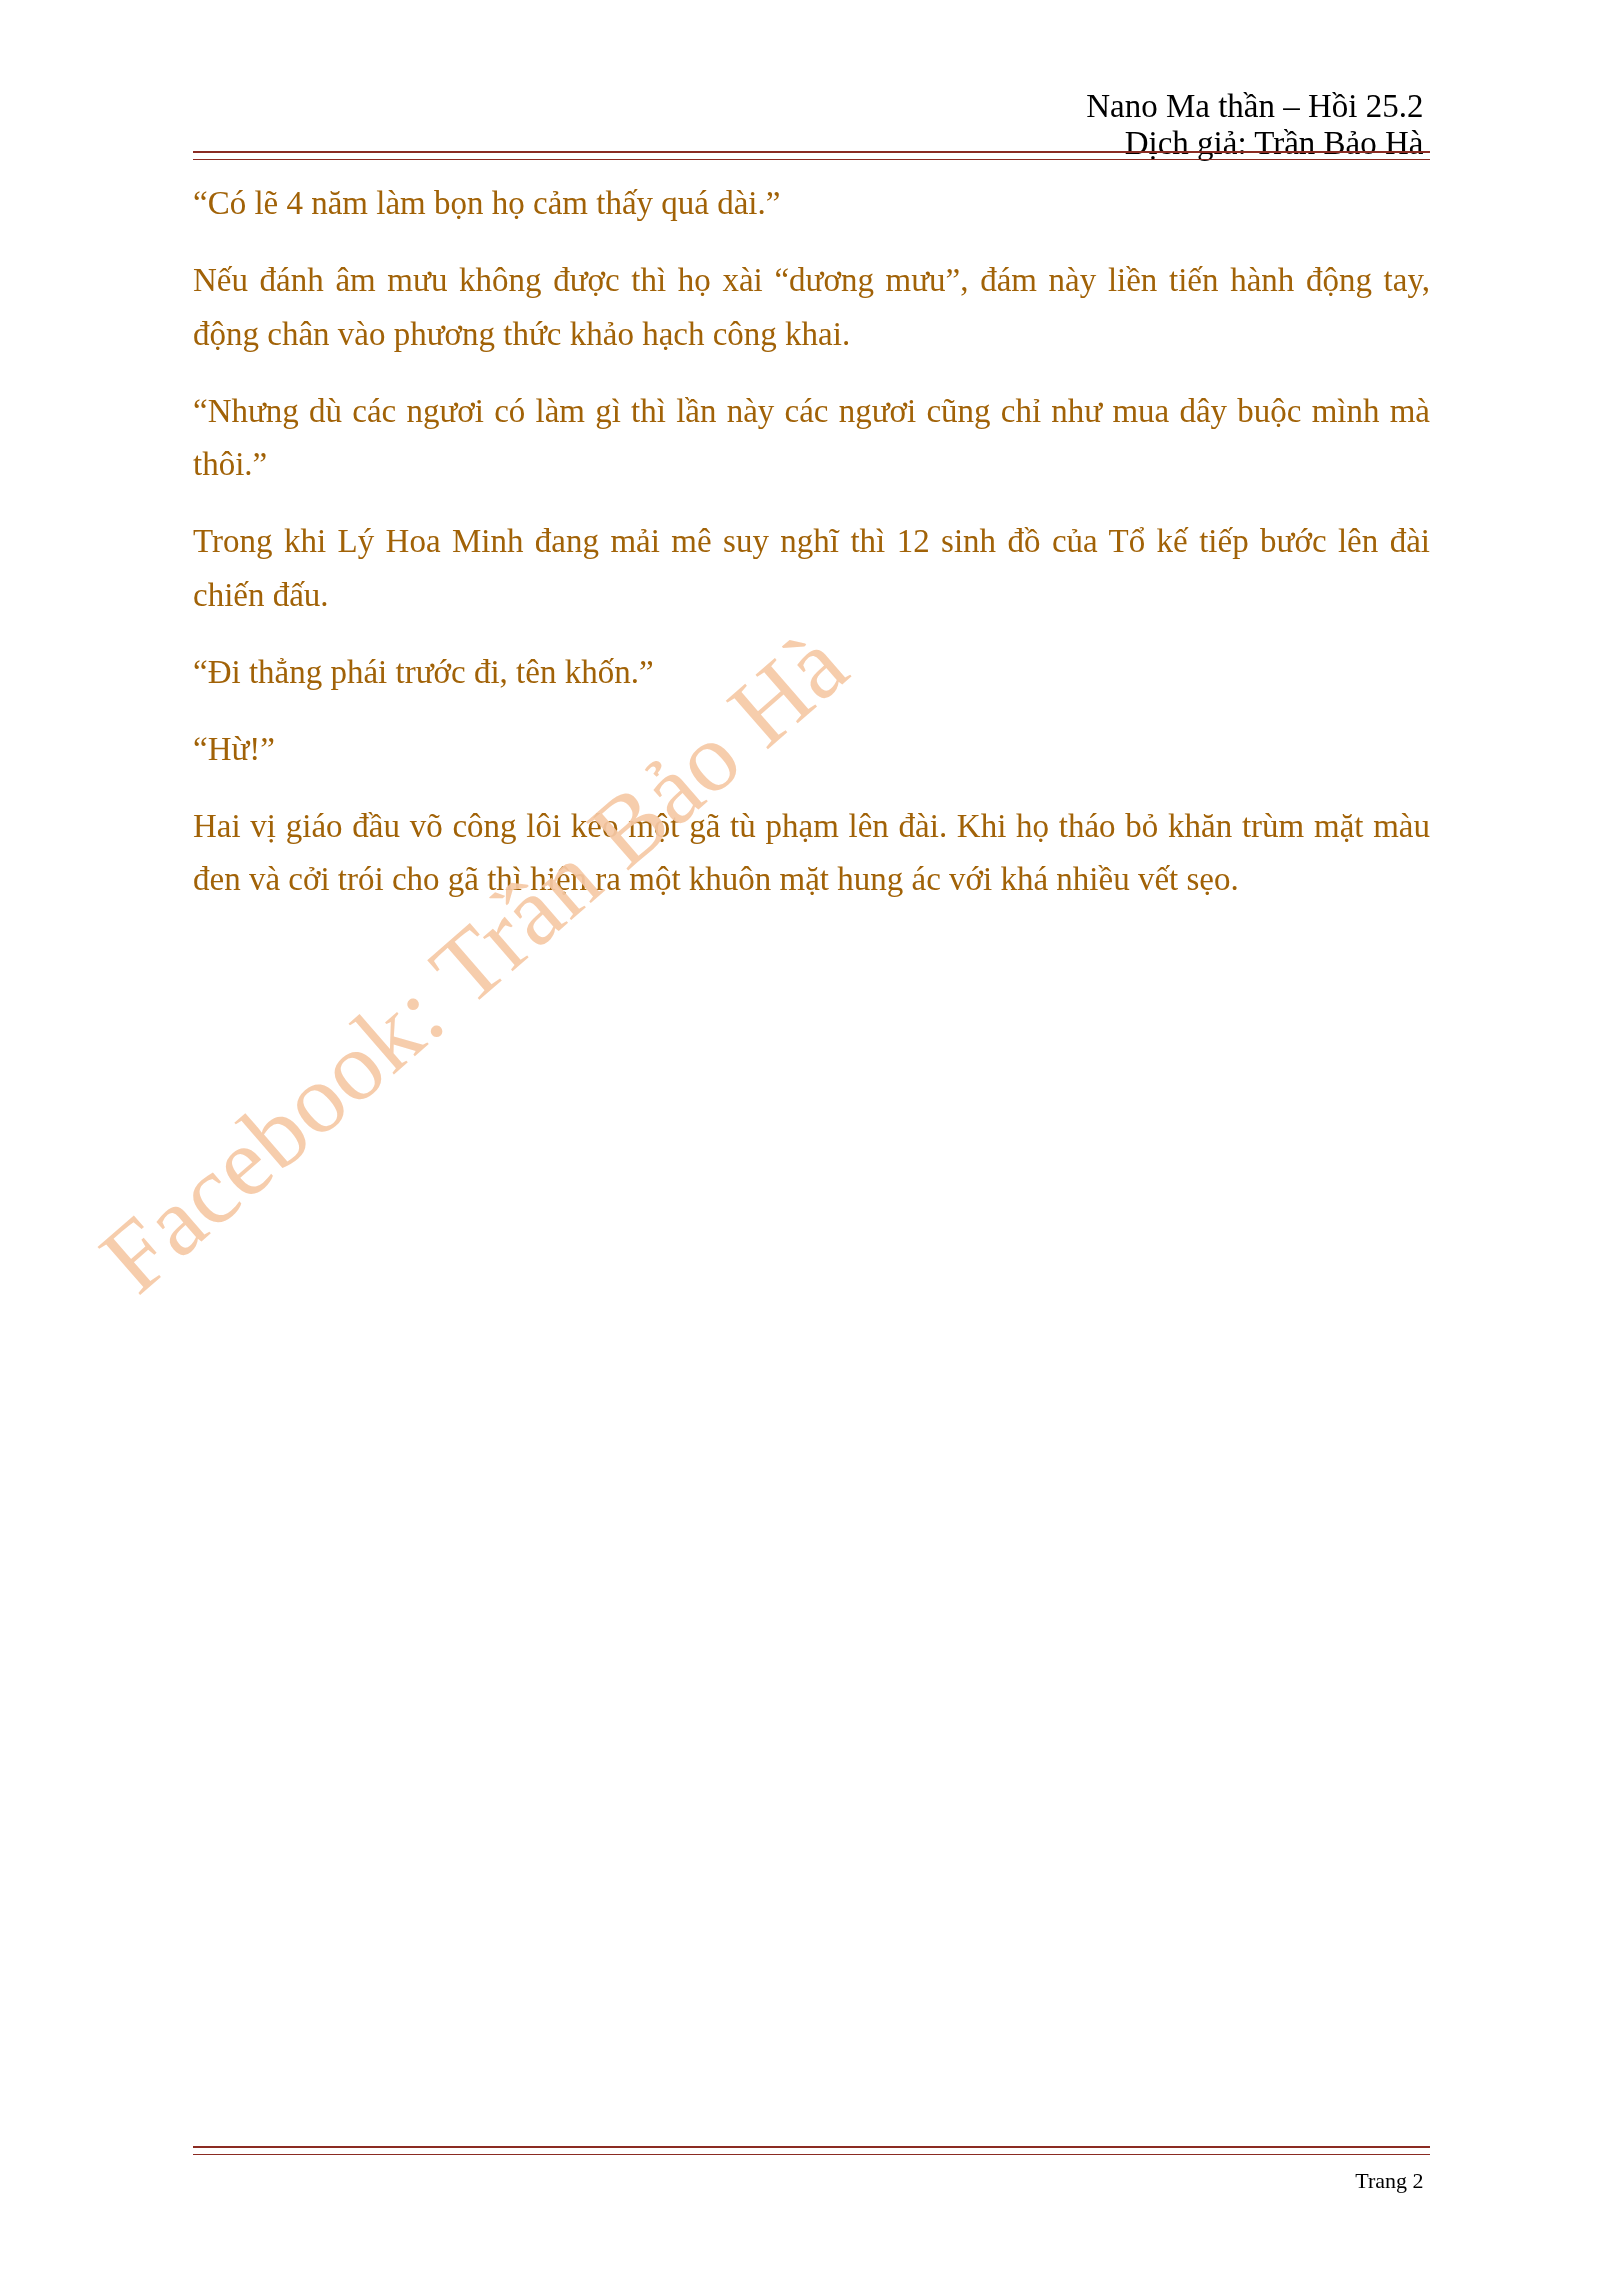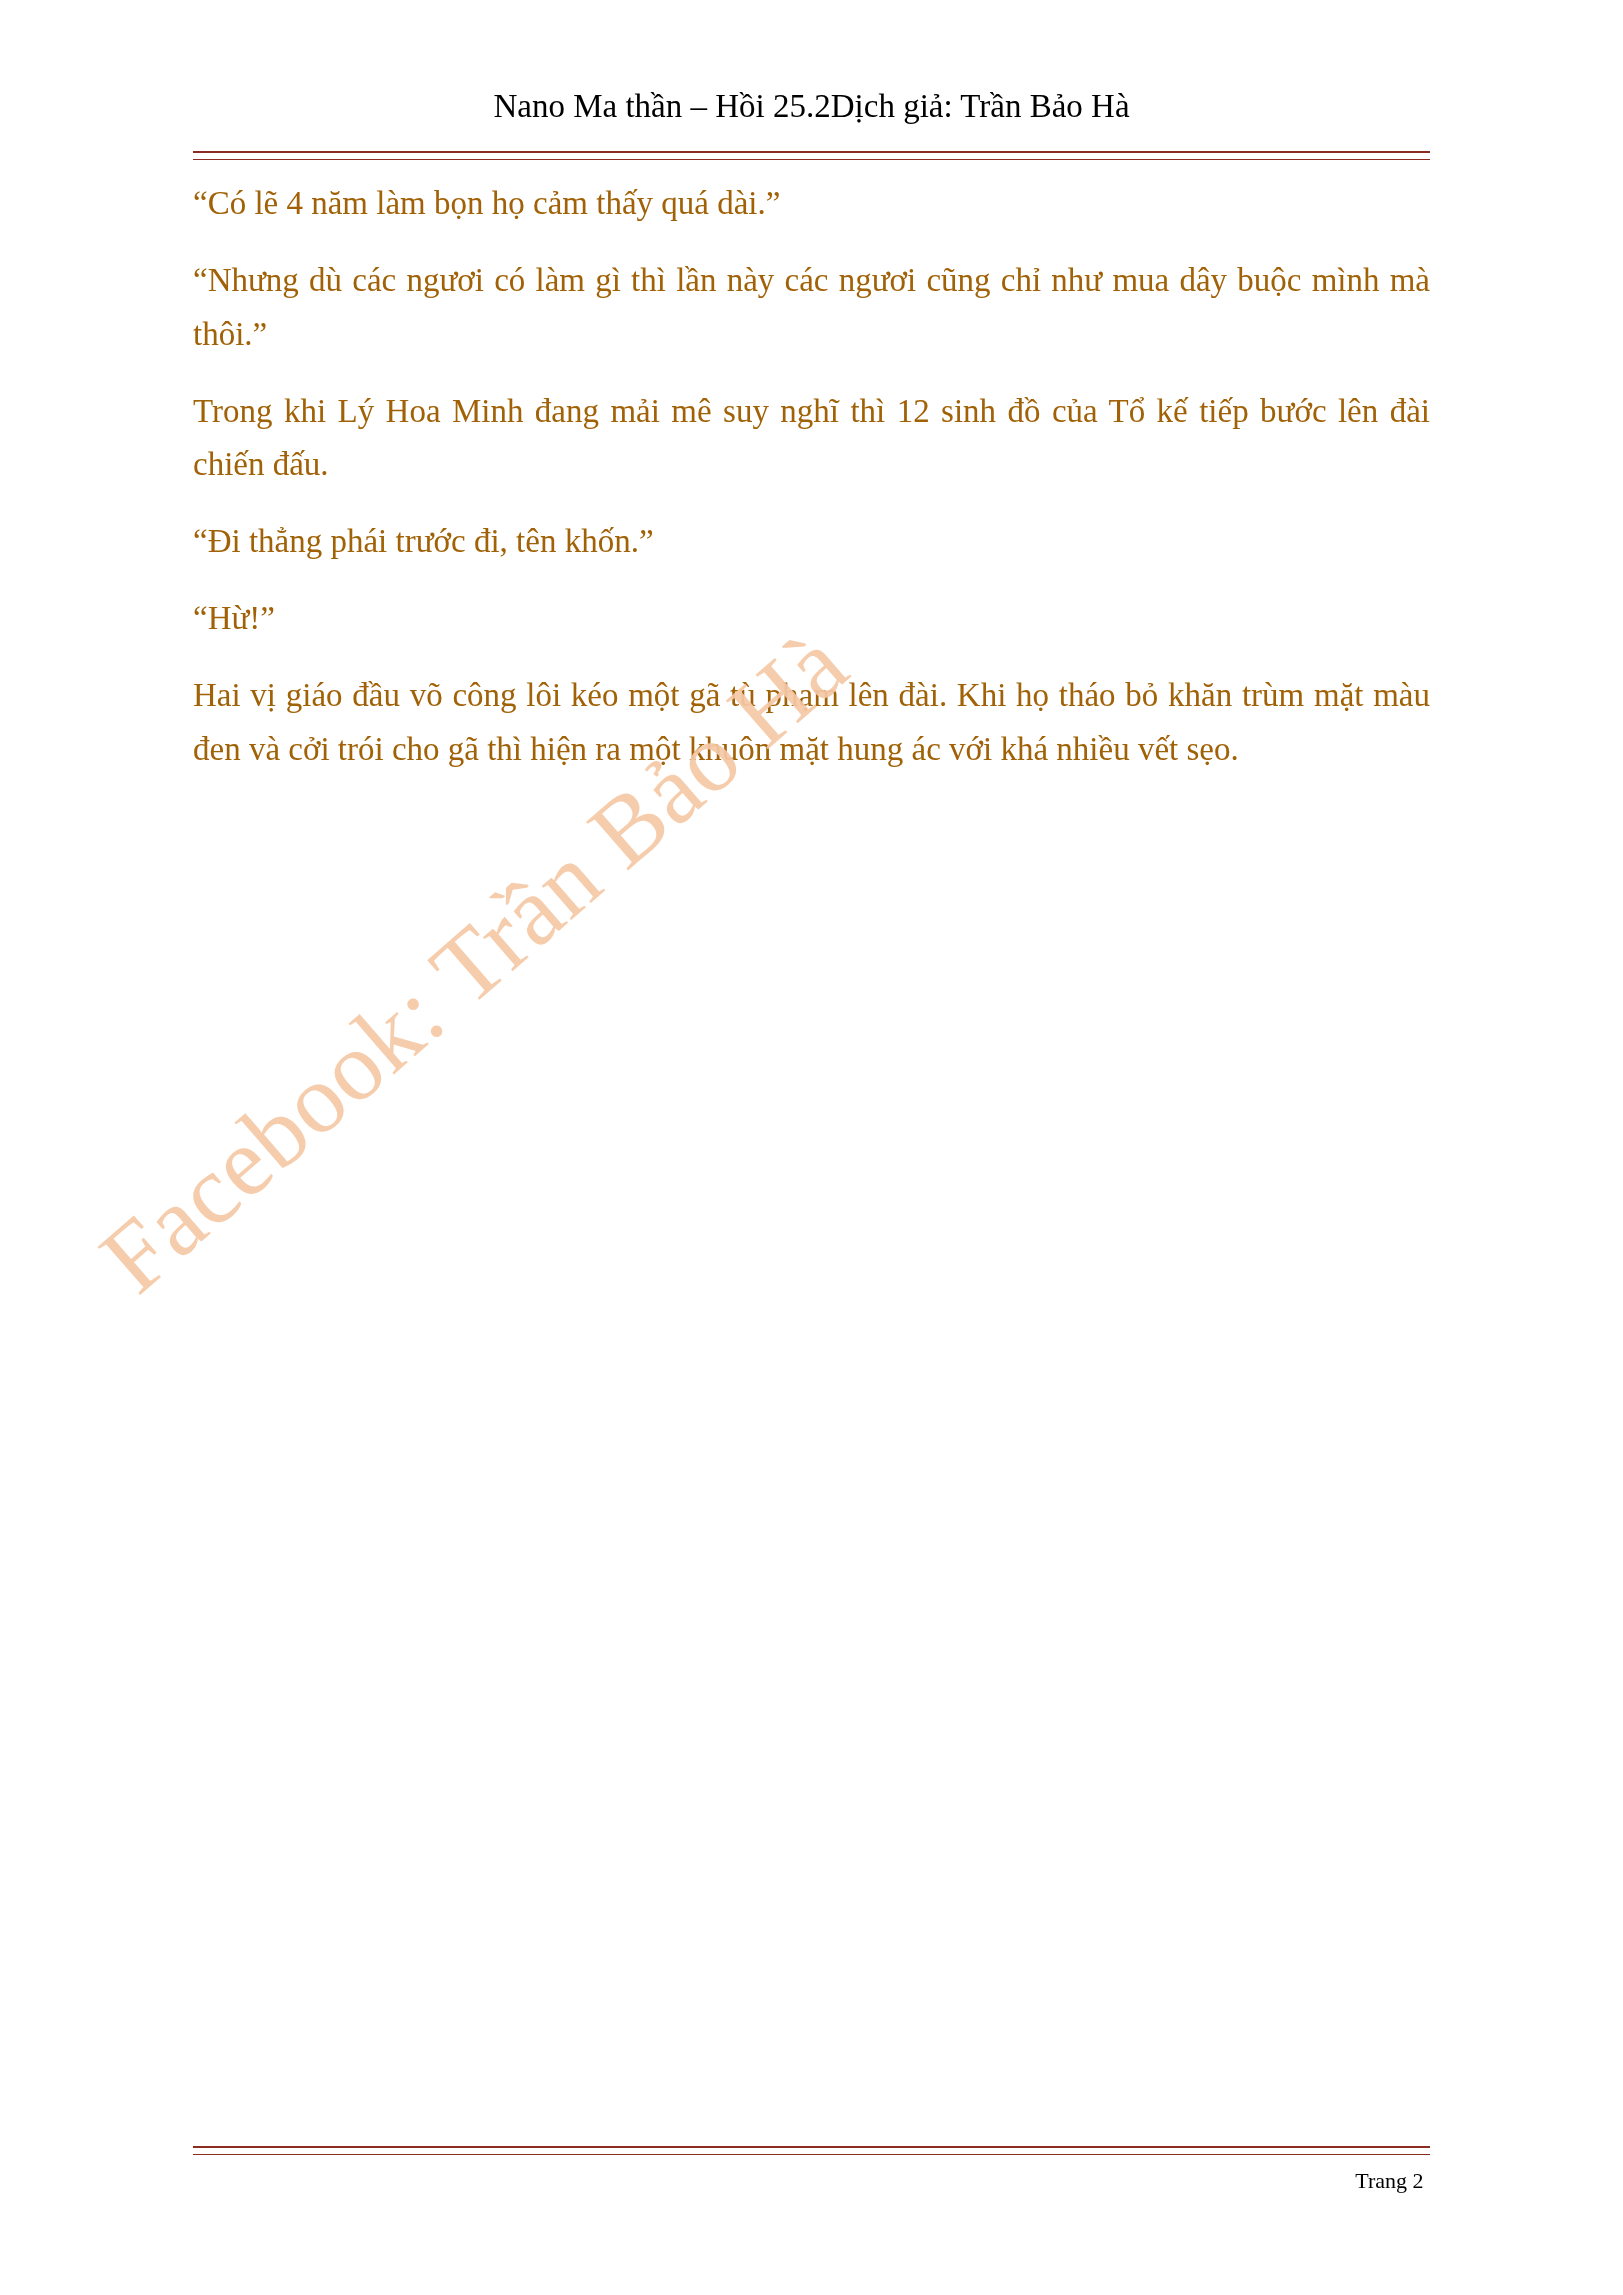--- a/index.html
+++ b/index.html
@@ -29,25 +29,26 @@
   
   .header {
     position: absolute;
     top: 88px;
     left: 0;
     right: 0;
     height: 72px;
   }
   .header-inner {
     display: flex;
-    justify-content: center;
+    justify-content: flex-end;
     align-items: flex-end;
     font-size: 33px;
     color: #000000;
     padding: 0 6.5px 7.9px 6.5px;
+    flex-direction: column;
   }
   .header-rule {
     position: absolute;
     left: 0;
     right: 0;
     bottom: 0;
     height: 5.9px;
     border-top: 2.6px solid #8b2b22;
     border-bottom: 1.3px solid #8b2b22;
     background: transparent;
@@ -134,20 +135,21 @@
     <div class="header">
       <div class="header-inner">
         <span>Nano Ma thần – Hồi 25.2</span>
         <span>Dịch giả: Trần Bảo Hà</span>
       </div>
       <div class="header-rule"></div>
     </div>
 
     <div class="body-text">
       <p class="para">“Có lẽ 4 năm làm bọn họ cảm thấy quá dài.”</p>
+      <p class="para">Nếu đánh âm mưu không được thì họ xài “dương mưu”, đám này liền tiến hành động tay, động chân vào phương thức khảo hạch công khai.</p>
       <p class="para">“Nhưng dù các ngươi có làm gì thì lần này các ngươi cũng chỉ như mua dây buộc mình mà thôi.”</p>
       <p class="para">Trong khi Lý Hoa Minh đang mải mê suy nghĩ thì 12 sinh đồ của Tổ kế tiếp bước lên đài chiến đấu.</p>
       <p class="para">“Đi thẳng phái trước đi, tên khốn.”</p>
       <p class="para">“Hừ!”</p>
       <p class="para">Hai vị giáo đầu võ công lôi kéo một gã tù phạm lên đài. Khi họ tháo bỏ khăn trùm mặt màu đen và cởi trói cho gã thì hiện ra một khuôn mặt hung ác với khá nhiều vết sẹo.</p>
     </div>
 
     <div class="footer">
       <div class="footer-rule"></div>
       <div class="footer-inner">Trang 2</div>

